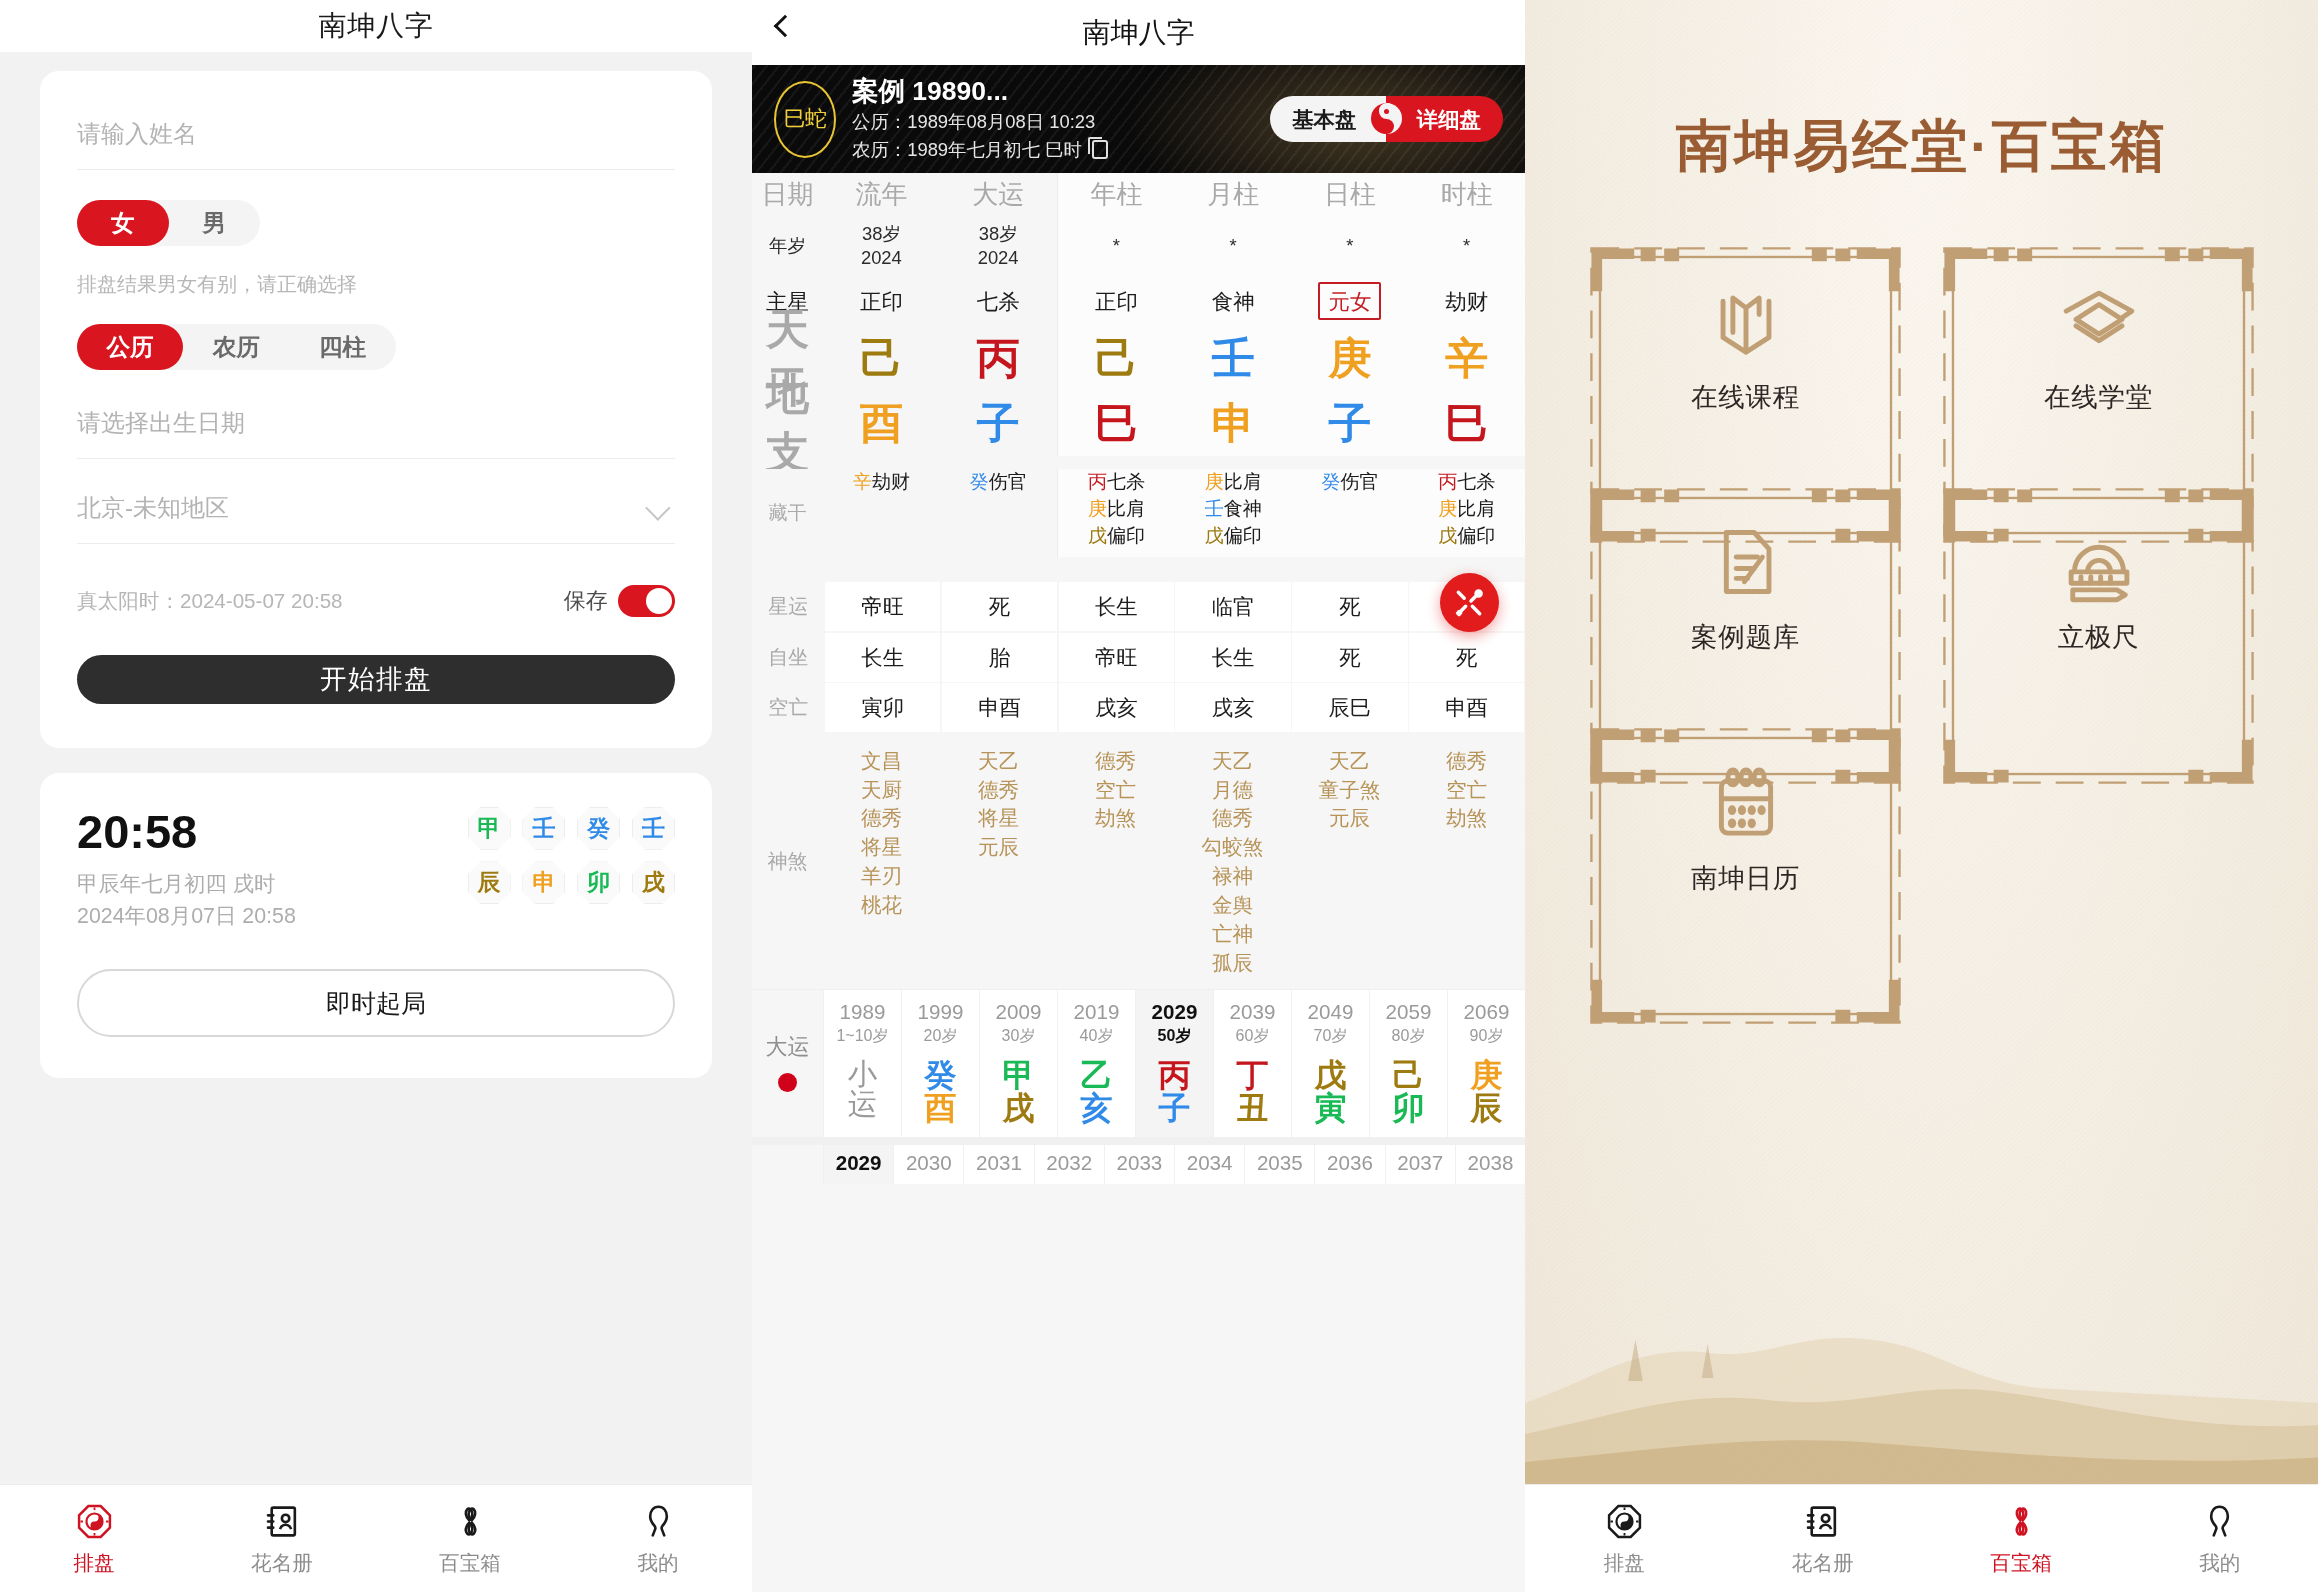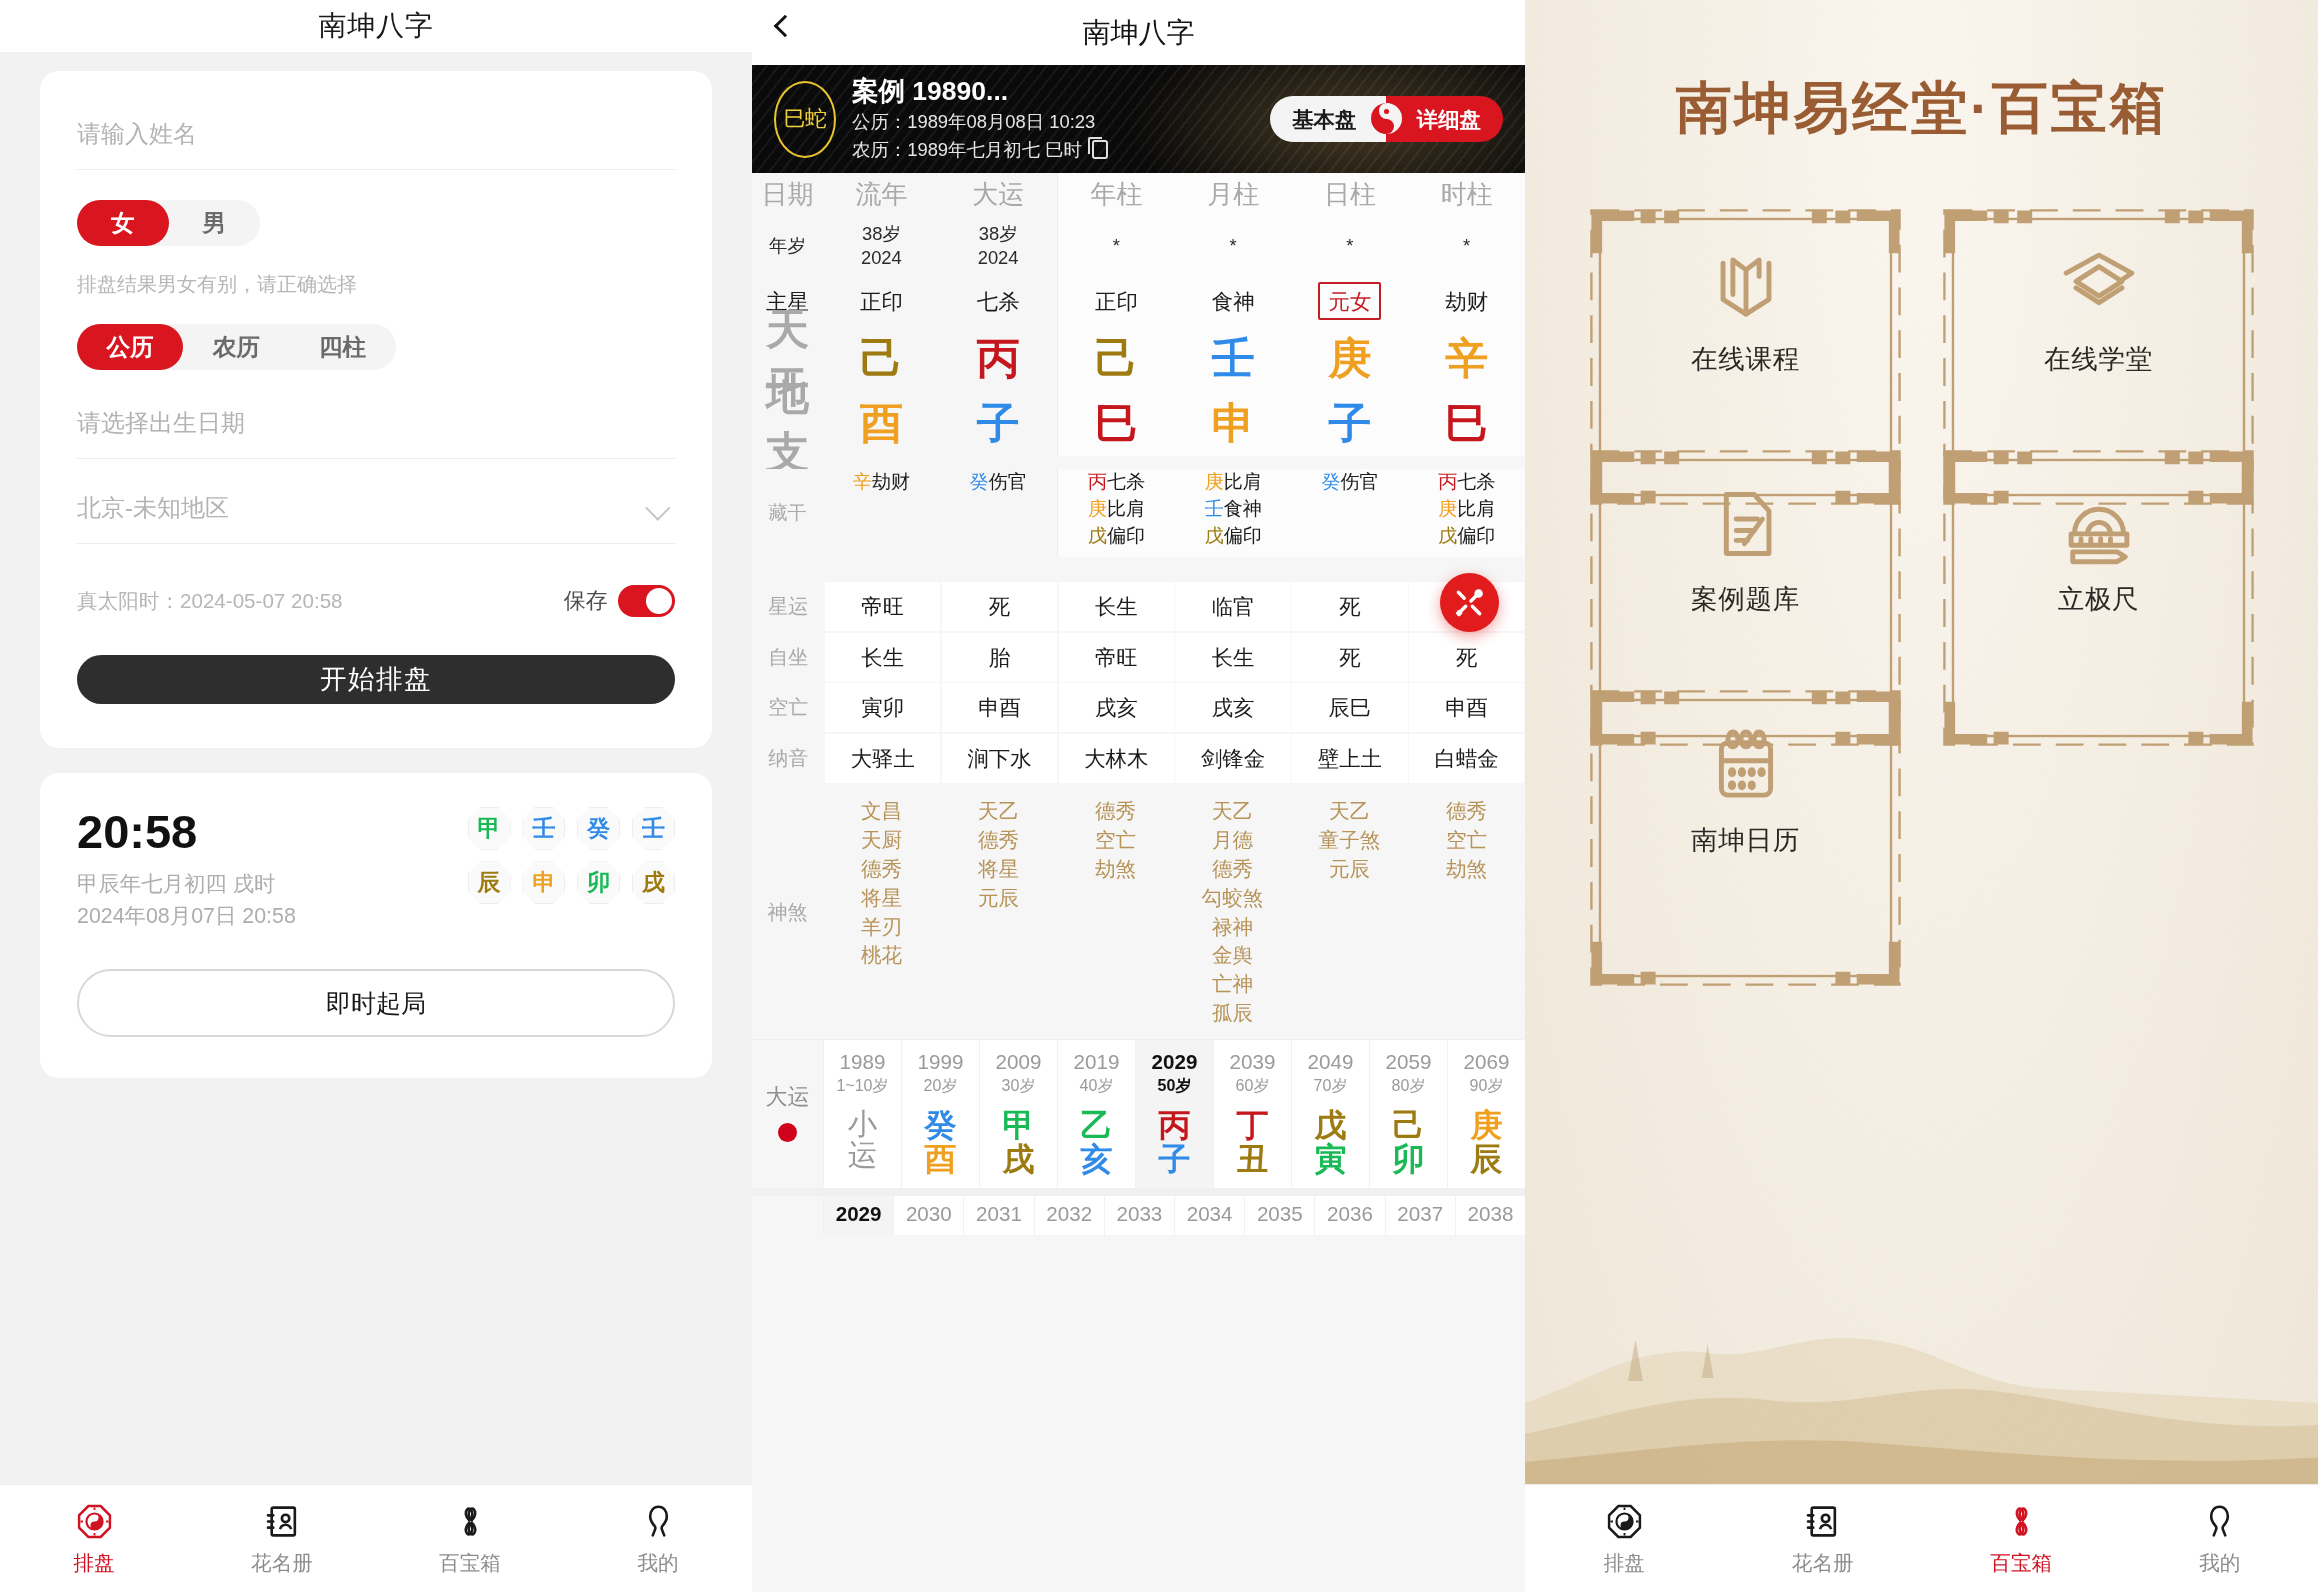--- a/index.html
+++ b/index.html
@@ -142,21 +142,21 @@
 
   
   #panel-right { width:794px; height:1593px; position:relative; overflow:hidden; display:flex; flex-direction:column;
      background:
        radial-gradient(ellipse at 50% 8%, #fbf7f0 0%, #f4eee3 55%, #efe7d9 100%); }
   #panel-right::before{ content:""; position:absolute; inset:0;
      background-image:
        repeating-linear-gradient(37deg, rgba(160,130,95,.030) 0 0.7px, rgba(0,0,0,0) 0.7px 2.9px),
        repeating-linear-gradient(-41deg, rgba(160,130,95,.028) 0 0.7px, rgba(0,0,0,0) 0.7px 3.7px);
      pointer-events:none; }
-  .p3-title { text-align:center; padding-top:71px; font-size:56px; font-weight:700; color:#9a5c33; letter-spacing:2.9px; position:relative; z-index:2; }
+  .p3-title { text-align:center; padding-top:109px; font-size:56px; font-weight:700; color:#9a5c33; letter-spacing:2.9px; position:relative; z-index:2; }
   .p3-grid { position:relative; z-index:3; display:grid; grid-template-columns:1fr 1fr; gap:29.5px 32px; padding:57px 60px 0 60px; }
   .p3-item { height:211px; position:relative; display:flex; flex-direction:column; align-items:center; justify-content:center; }
   .p3-frame { position:absolute; inset:0; }
   .p3-ic { margin-bottom:13.3px; }
   .p3-lbl { font-size:26.5px; color:#2c2724; letter-spacing:0.7px; }
 
   .mountains { position:absolute; left:0; right:0; bottom:109px; height:324px; z-index:1; }
   .p3-tabbar { margin-top:auto; position:relative; z-index:5; }
 </style>
 </head>
@@ -442,29 +442,20 @@
         <div class="gcell">死</div>
       </div>
       <div class="grow">
         <div class="gcell lbl">空亡</div>
         <div class="gcell">寅卯</div>
         <div class="gcell">申酉</div>
         <div class="gcell">戌亥</div>
         <div class="gcell">戌亥</div>
         <div class="gcell">辰巳</div>
         <div class="gcell">申酉</div>
-      </div>
-      <div class="grow">
-        <div class="gcell lbl">纳音</div>
-        <div class="gcell">大驿土</div>
-        <div class="gcell">涧下水</div>
-        <div class="gcell">大林木</div>
-        <div class="gcell">剑锋金</div>
-        <div class="gcell">壁上土</div>
-        <div class="gcell">白蜡金</div>
       </div>
     </div>
 
   <div class="ss-sec" id="shensha-row">
       <div class="lbl">神煞</div>
       <div class="ss-col">
         <span>文昌</span>
         <span>天厨</span>
         <span>德秀</span>
         <span>将星</span>

